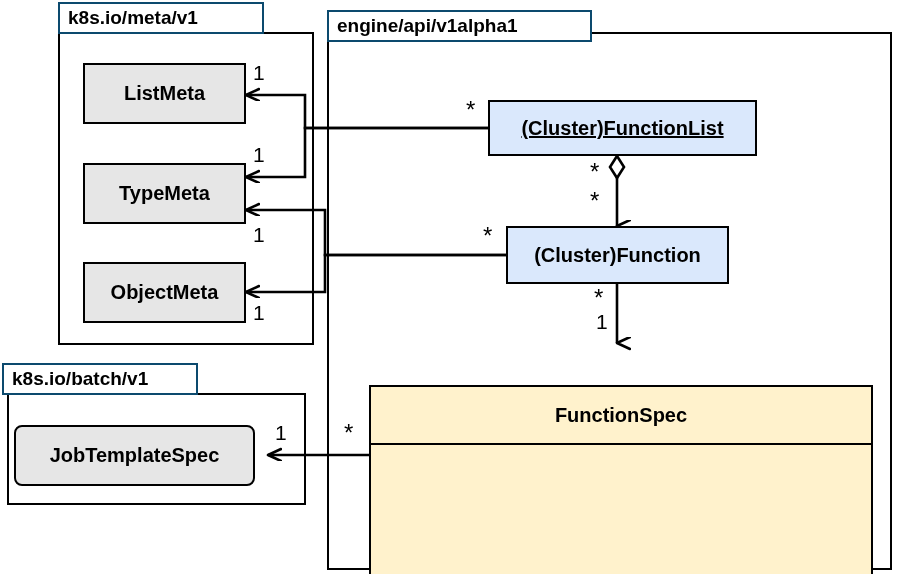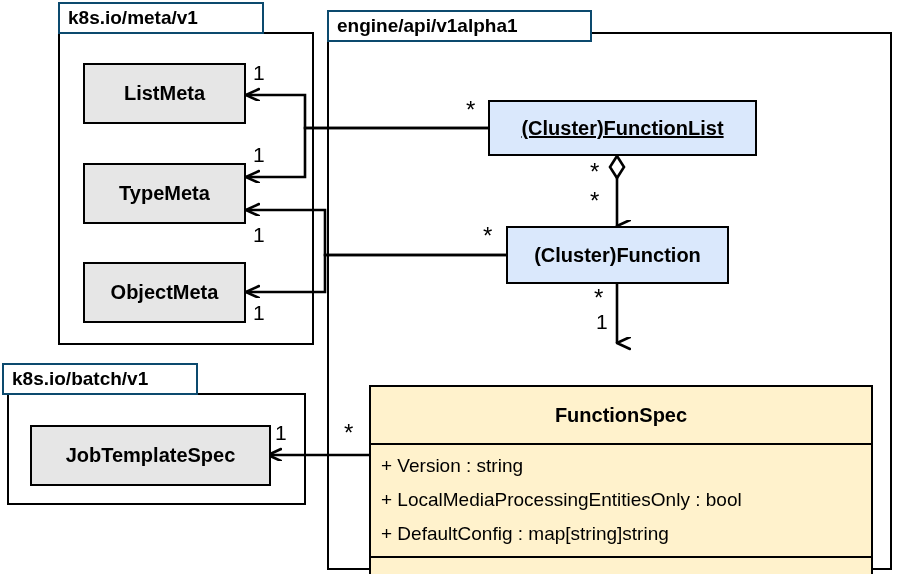--- a/index.html
+++ b/index.html
@@ -155,44 +155,39 @@
   </div>
   <div class="cls cls-gray cls-simple" style="left:83px; top:262px; width:163px; height:61px;">
     <span>ObjectMeta</span>
   </div>
 
   <div class="pkg-tab" style="left:2px; top:363px; width:196px; height:32px;">
     <span>k8s.io/batch/v1</span>
   </div>
   <div class="pkg-body" style="left:7px; top:393px; width:299px; height:112px;"></div>
 
-  <div class="cls cls-gray cls-simple" style="left:30px; top:425px; width:241px; height:61px;">
+  <div class="cls cls-gray cls-simple" style="left:14px; top:425px; width:241px; height:61px;border-radius:8px;">
     <span>JobTemplateSpec</span>
   </div>
 
   <div class="pkg-tab" style="left:327px; top:2px; width:265px; height:32px;margin-top:8px;">
     <span>engine/api/v1alpha1</span>
   </div>
   <div class="pkg-body" style="left:327px; top:32px; width:565px; height:538px;"></div>
 
   <div class="cls cls-blue cls-simple" style="left:488px; top:100px; width:269px; height:56px;text-decoration:underline;">
     <span>(Cluster)FunctionList</span>
   </div>
 
   <div class="cls cls-blue cls-simple" style="left:506px; top:226px; width:223px; height:58px;">
     <span>(Cluster)Function</span>
   </div>
 
   <div class="cls cls-yellow" style="left:369px; top:343px; width:504px; height:199px;margin-top:42px;">
     <div class="spec-title">FunctionSpec</div>
-    <div class="spec-attrs">
-      <div class="spec-attr">+ Version : string</div>
-      <div class="spec-attr">+ LocalMediaProcessingEntitiesOnly : bool</div>
-      <div class="spec-attr">+ DefaultConfig : map[string]string</div>
-    </div>
     <div class="spec-methods"></div>
   </div>
 
   <span class="mult" style="left:253px; top:62px;">1</span>
 
   <span class="mult" style="left:253px; top:144px;">1</span>
 
   <span class="mult" style="left:253px; top:224px;">1</span>
 
   <span class="mult" style="left:253px; top:302px;">1</span>

